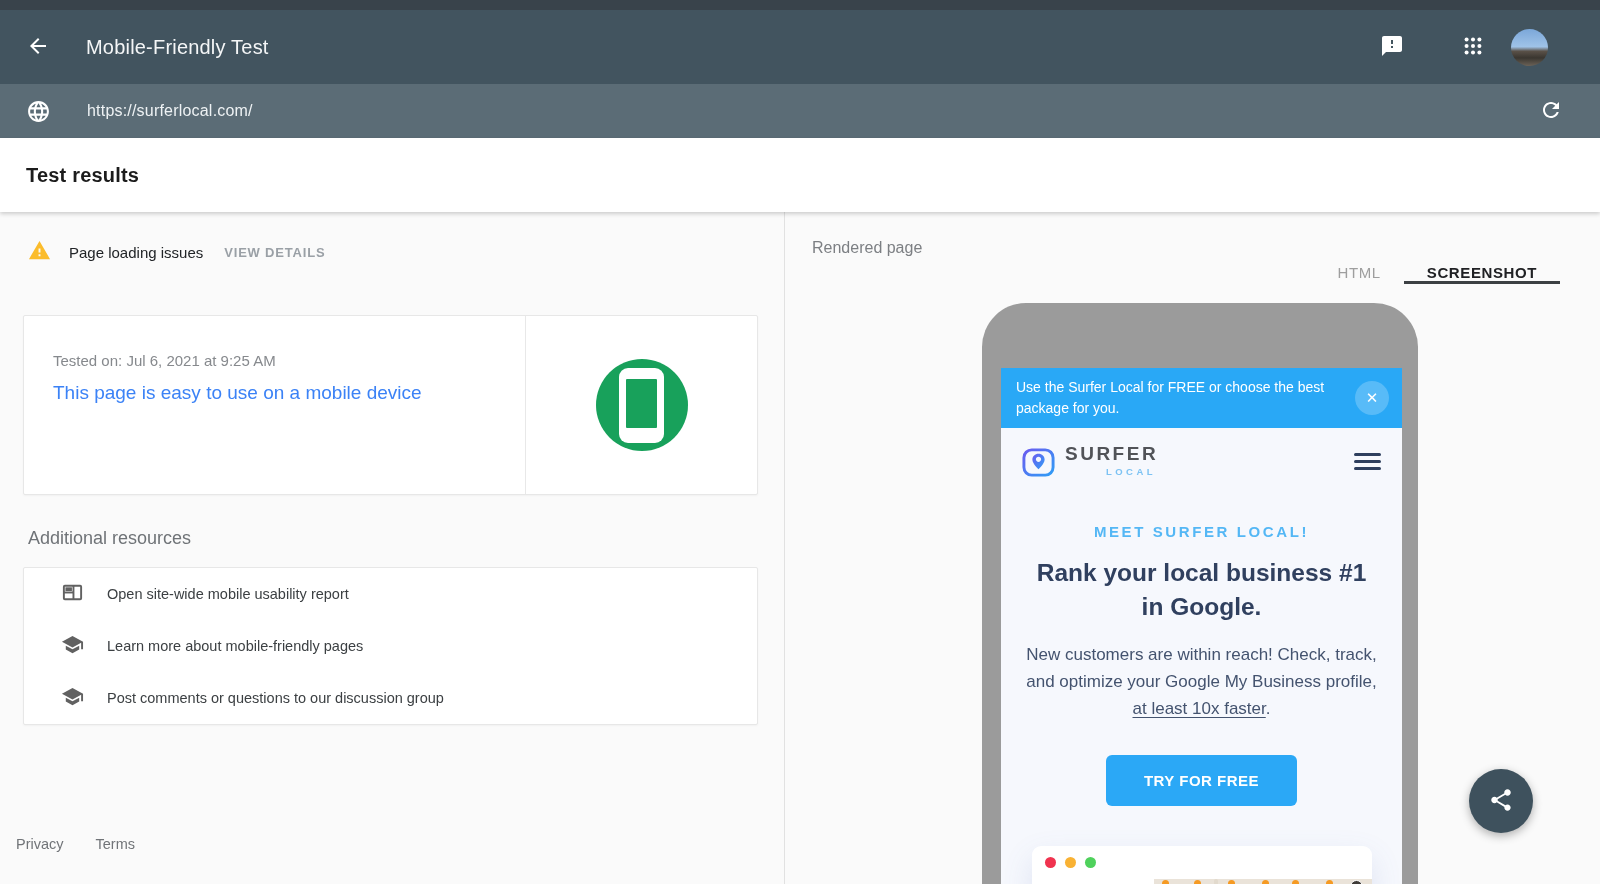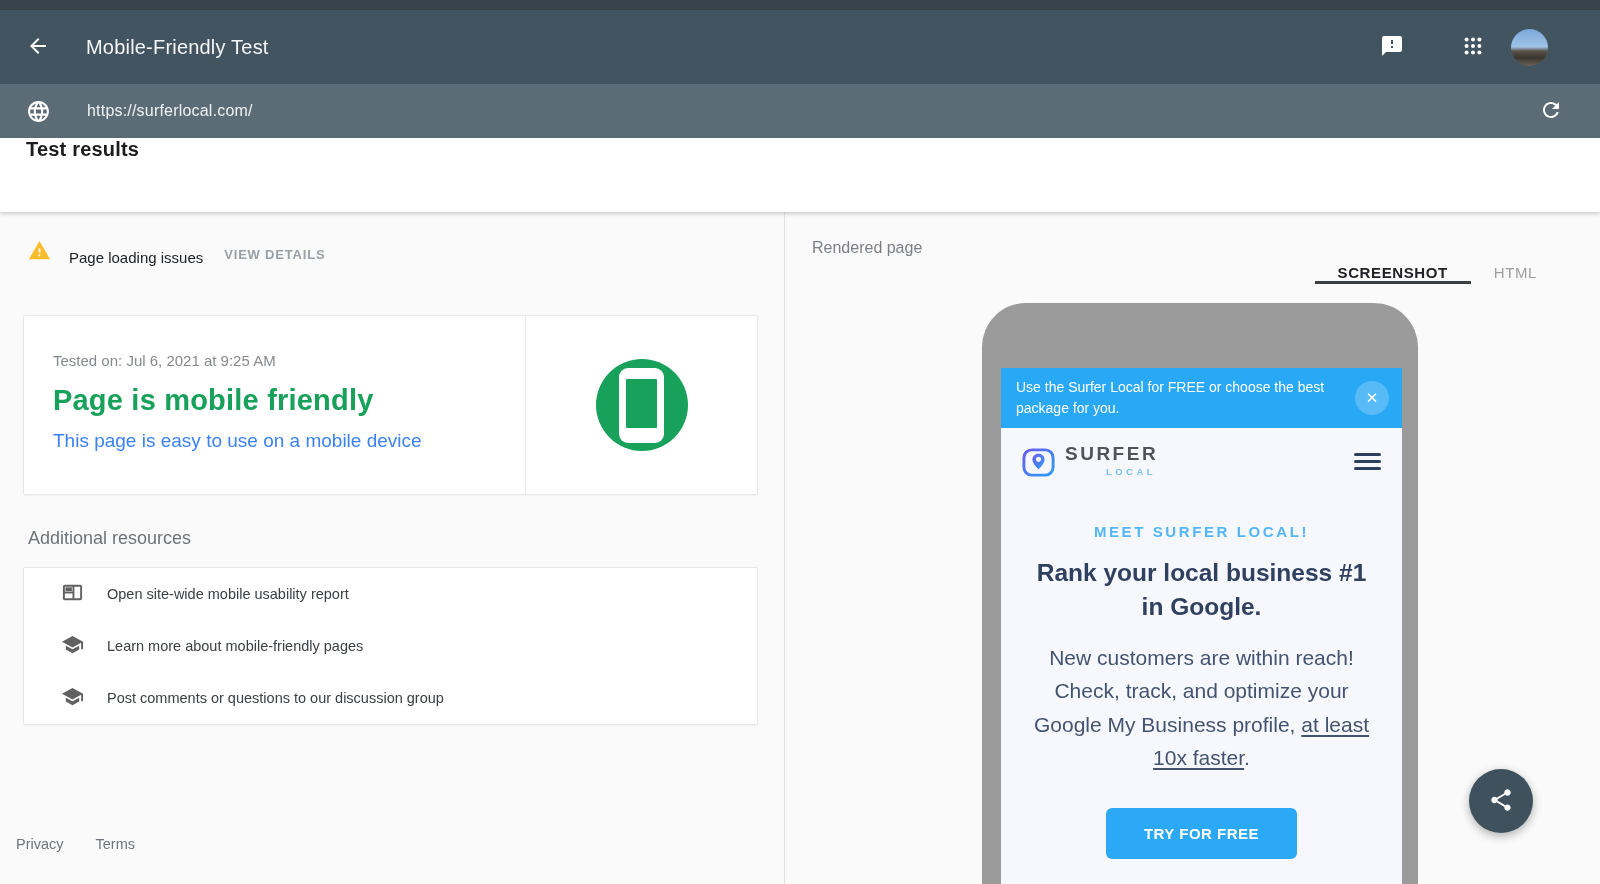--- a/index.html
+++ b/index.html
@@ -16,31 +16,31 @@
   .app-bar-right { margin-left:auto; display:flex; align-items:center; padding-right:52px; }
   .feedback-btn { width:26px; height:26px; margin-right:56px; }
   .apps-btn { width:24px; height:24px; margin-right:26px; }
   .avatar { width:37px; height:37px; border-radius:50%; overflow:hidden; border:none;
             background:linear-gradient(180deg,#7ba7d9 0%,#9fc3e8 48%,#5a5148 60%,#3a3630 78%,#6b6257 100%); }
 
   .url-bar { height:54px; background:#5b6c76; display:flex; align-items:center; padding:0 0 0 26px; }
   .url-text { color:#eef2f4; font-size:16px; margin-left:36px; letter-spacing:.2px; }
   .refresh-btn { margin-left:auto; margin-right:36px; width:26px; height:26px; }
 
-  .results-bar { height:74px; background:#ffffff; display:flex; align-items:flex-start; padding-left:26px;
+  .results-bar { height:74px; background:#ffffff; display:flex; align-items:center; padding-left:26px;
                  position:relative; z-index:5; box-shadow:0 2px 4px rgba(0,0,0,.18); }
   .results-bar h1 { font-size:20px; font-weight:bold; color:#1c1c1c; letter-spacing:.2px; }
 
   
   .content { display:flex; height:672px; }
   .left-panel { width:785px; background:#fafafa; border-right:1px solid #e1e1e1; position:relative; }
   .right-panel { flex:1; background:#fafafa; position:relative; overflow:hidden; }
 
   
-  .issues-row { display:flex; align-items:flex-end; margin:27px 0 0 28px; }
+  .issues-row { display:flex; align-items:center; margin:27px 0 0 28px; }
   .issues-label { font-size:15px; color:#212427; margin-left:18px; }
   .view-details { font-size:13px; font-weight:bold; color:#9aa0a6; letter-spacing:.8px; margin-left:19px; padding:4px 2px; }
 
   .card { background:#fff; border:1px solid #e7e7e7; border-radius:2px; box-shadow:0 1px 2px rgba(0,0,0,.04); }
 
   
   .result-card { width:735px; margin:49px 0 0 23px; height:180px; display:flex; }
   .result-main { flex:1; padding:36px 0 0 29px; }
   .tested-on { font-size:15px; color:#86898d; }
   .verdict { font-size:29px; font-weight:bold; color:#18a15b; margin-top:15px; letter-spacing:.2px; }
@@ -81,21 +81,21 @@
   .logo-badge { width:35px; height:35px; margin-top:2px; }
   .logo-text { margin-left:9px; display:flex; flex-direction:column; }
   .brand-primary { font-size:19px; font-weight:bold; color:#515358; letter-spacing:2.5px; }
   .brand-secondary { font-size:9.5px; font-weight:bold; color:#7cc2f3; letter-spacing:3.5px; text-align:right; margin-top:1px; padding-right:2px; }
   .hamburger { margin-left:auto; display:flex; flex-direction:column; justify-content:center; width:27px; padding:6px 0; }
   .hamburger span { display:block; height:2.5px; background:#2e3f5e; border-radius:2px; margin:2.2px 0; }
 
   .hero { text-align:center; padding:0 24px; }
   .eyebrow { margin-top:37px; font-size:15px; font-weight:bold; letter-spacing:2.6px; color:#54b7f5; }
   .hero-heading { margin:16px auto 0; font-size:24.5px; line-height:1.38; font-weight:bold; color:#30405f; max-width:350px; }
-  .hero-body { margin:17px auto 0; font-size:21px; line-height:1.6; color:#44536f; max-width:356px; }
+  .hero-body { margin:17px auto 0; font-size:17px; line-height:1.6; color:#44536f; max-width:356px; }
   .hero-link { text-decoration:underline; color:#44536f; text-underline-offset:3px; }
   .cta { display:inline-block; margin-top:33px; background:#2ba8f6; color:#fff; font-size:15px; font-weight:bold;
          letter-spacing:.5px; padding:17px 38px; border-radius:6px; }
 
   .browser-mock { margin:40px 0 0 31px; width:340px; height:130px; background:#fff; border-radius:9px 9px 0 0;
                   box-shadow:0 12px 30px rgba(90,110,180,.15); overflow:hidden; }
   .browser-bar { height:33px; display:flex; align-items:center; padding-left:13px; }
   .dot { width:11px; height:11px; border-radius:50%; margin-right:9px; }
   .dot-red { background:#f0334f; } .dot-yellow { background:#f9b234; } .dot-green { background:#4fd15c; }
   .browser-content { display:flex; height:97px; }
@@ -184,21 +184,20 @@
             <path fill="#fbbc2b" d="M1 21h22L12 2 1 21zm12-3h-2v-2h2v2zm0-4h-2v-4h2v4z"></path>
           </svg>
       </span>
       <span class="issues-label">Page loading issues</span>
       <button class="view-details">VIEW DETAILS</button>
     </div>
 
     <div class="card result-card">
       <div class="result-main">
         <div class="tested-on">Tested on: Jul 6, 2021 at 9:25 AM</div>
-        <h2 class="verdict">Page is mobile friendly</h2>
         <div class="verdict-desc">This page is easy to use on a mobile device</div>
       </div>
       <div class="result-icon-cell">
         <div class="success-circle">
           <div class="phone-shape">
               <div class="phone-shape-screen"></div>
             </div>
         </div>
       </div>
     </div>
@@ -241,22 +240,22 @@
       <button class="footer-link">Privacy</button>
       <button class="footer-link">Terms</button>
     </div>
   </section>
 
   <section class="right-panel">
 
     <div class="panel-header">
       <span class="rendered-label">Rendered page</span>
       <div class="tabs">
+        <div class="tab">HTML</div>
         <div class="tab active">SCREENSHOT</div>
-        <div class="tab">HTML</div>
       </div>
     </div>
 
     <div class="phone">
       <div class="screen">
 
         <div class="banner">
           <div class="banner-text">Use the Surfer Local for FREE or choose the best package for you.</div>
           <div class="banner-close">✕</div>
         </div>

